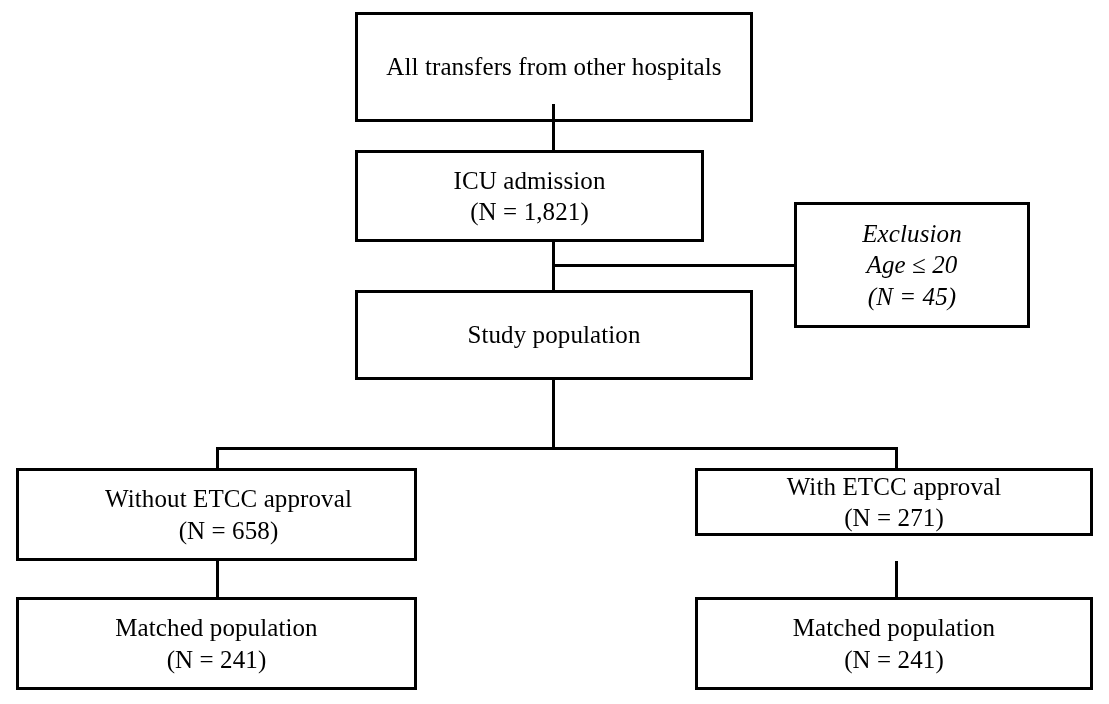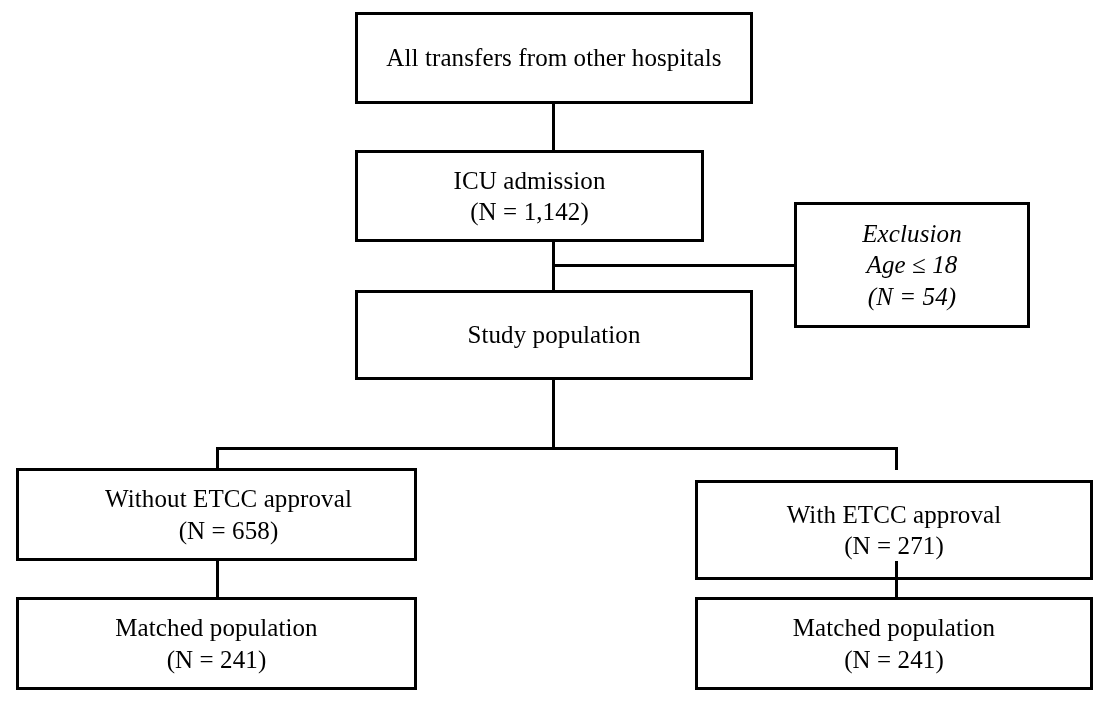--- a/index.html
+++ b/index.html
@@ -39,56 +39,56 @@
     background: #000000;
   }
   .v-line { width: 3px; }
   .h-line { height: 3px; }
 </style>
 </head>
 <body>
 
 <div id="chart-root">
 
-  <div class="node-box" style="left:355px; top:12px; width:398px; height:92px;">
+  <div class="node-box" style="left:355px; top:12px; width:398px; height:110px;">
     <span class="node-line">All transfers from other hospitals</span>
   </div>
 
   <div class="connector v-line" style="left:552px; top:104px; height:46px;"></div>
 
   <div class="node-box" style="left:355px; top:150px; width:349px; height:92px;">
     <span class="node-line">ICU admission</span>
-    <span class="node-line">(N = 1,142)</span>
+    <span class="node-line">(N = 1,821)</span>
   </div>
 
   <div class="connector v-line" style="left:552px; top:242px; height:48px;"></div>
 
   <div class="connector h-line" style="left:552px; top:264px; width:261px;"></div>
 
   <div class="node-box" style="left:794px; top:202px; width:236px; height:126px;font-style:italic;">
     <span class="node-line">Exclusion</span>
-    <span class="node-line">Age ≤ 18</span>
-    <span class="node-line">(N = 54)</span>
+    <span class="node-line">Age ≤ 20</span>
+    <span class="node-line">(N = 45)</span>
   </div>
 
   <div class="node-box" style="left:355px; top:290px; width:398px; height:90px;">
     <span class="node-line">Study population</span>
   </div>
 
   <div class="connector v-line" style="left:552px; top:380px; height:70px;"></div>
   <div class="connector h-line" style="left:216px; top:447px; width:682px;"></div>
   <div class="connector v-line" style="left:216px; top:447px; height:23px;"></div>
   <div class="connector v-line" style="left:895px; top:447px; height:23px;"></div>
 
   <div class="node-box" style="left:16px; top:468px; width:401px; height:93px;padding-left:24px;">
     <span class="node-line">Without ETCC approval</span>
     <span class="node-line">(N = 658)</span>
   </div>
 
-  <div class="node-box" style="left:695px; top:480px; width:398px; height:100px;">
+  <div class="node-box" style="left:695px; top:468px; width:398px; height:68px;">
     <span class="node-line">With ETCC approval</span>
     <span class="node-line">(N = 271)</span>
   </div>
 
   <div class="connector v-line" style="left:216px; top:561px; height:37px;"></div>
   <div class="connector v-line" style="left:895px; top:561px; height:37px;"></div>
 
   <div class="node-box" style="left:16px; top:597px; width:401px; height:93px;">
     <span class="node-line">Matched population</span>
     <span class="node-line">(N = 241)</span>

